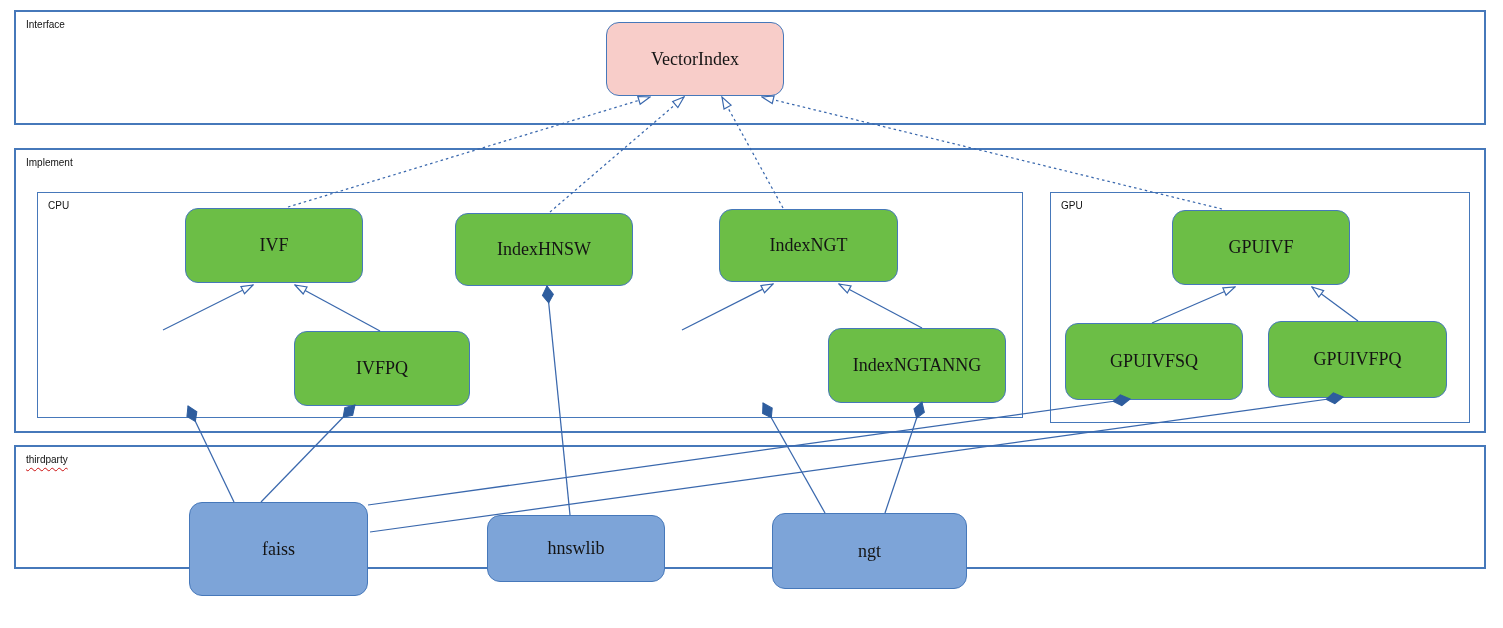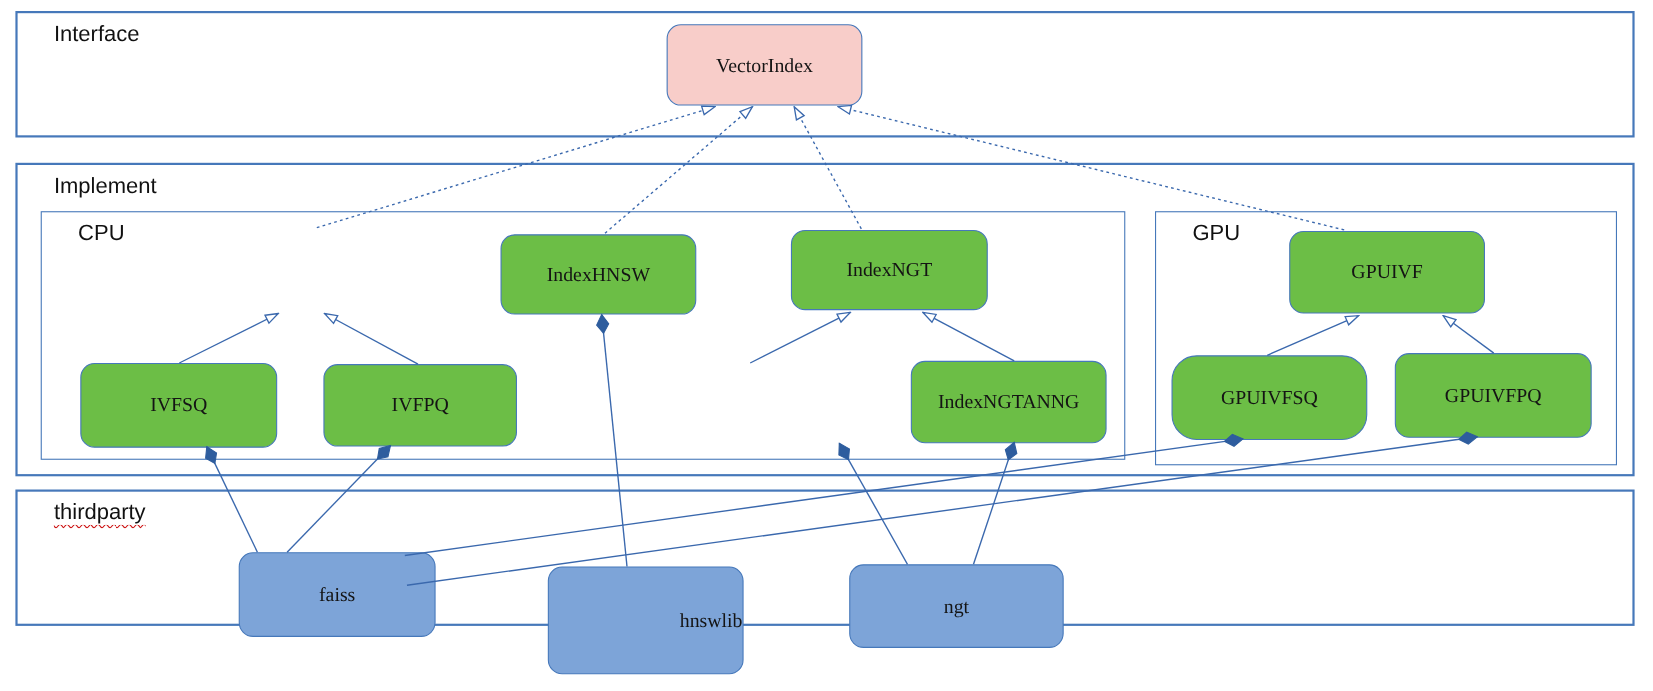--- a/index.html
+++ b/index.html
@@ -12,21 +12,21 @@
   .nodes-layer { z-index:2; }
   .edges-layer { z-index:3; pointer-events:none; }
 
   .container {
     position:absolute; box-sizing:border-box;
     border:1.4px solid var(--accent); background:transparent;
   }
   .container.thick { border-width:2px; }
   .container-label {
     display:inline-block; padding:7px 0 0 10px;
-    font-size:20px; color:#111111; line-height:1.2;margin-left:23px;
+    font-size:10px; color:#111111; line-height:1.2;
   }
   .container.misspelled .container-label {
     text-decoration-line: underline;
     text-decoration-style: wavy;
     text-decoration-color: var(--squiggle);
     text-decoration-thickness: 1px;
     text-underline-offset: 4px;
   }
 
   .node {
@@ -54,48 +54,48 @@
       <div class="container thick" style="left: 14px; top: 10px; width: 1472px; height: 115px;"><span class="container-label">Interface</span></div>
       <div class="container thick" style="left: 14px; top: 148px; width: 1472px; height: 285px;"><span class="container-label">Implement</span></div>
       <div class="container" style="left: 37px; top: 192px; width: 986px; height: 226px;"><span class="container-label">CPU</span></div>
       <div class="container" style="left: 1050px; top: 192px; width: 420px; height: 231px; text-decoration: underline;"><span class="container-label">GPU</span></div>
       <div class="container thick misspelled" style="left: 14px; top: 445px; width: 1472px; height: 124px;"><span class="container-label">thirdparty</span></div>
     </div>
   <div class="layer nodes-layer">
       <div class="node interface" style="left: 606px; top: 22px; width: 178px; height: 74px;">
         <span>VectorIndex</span>
       </div>
+      <div class="node impl" style="left: 185px; top: 208px; width: 178px; height: 75px;">
+        <span>IVF</span>
+      </div>
       <div class="node impl" style="left: 455px; top: 213px; width: 178px; height: 73px;">
         <span>IndexHNSW</span>
       </div>
       <div class="node impl" style="left: 703px; top: 209px; width: 179px; height: 73px; margin-left: 16px;">
         <span>IndexNGT</span>
       </div>
       <div class="node impl" style="left: 1172px; top: 210px; width: 178px; height: 75px;">
         <span>GPUIVF</span>
       </div>
-      <div class="node impl" style="left: 73px; top: 330px; width: 179px; height: 77px;">
-        <span>IVFSQ</span>
-      </div>
       <div class="node impl" style="left: 294px; top: 331px; width: 176px; height: 75px;">
         <span>IVFPQ</span>
       </div>
       <div class="node impl" style="left: 828px; top: 328px; width: 178px; height: 75px;">
         <span>IndexNGTANNG</span>
       </div>
-      <div class="node impl" style="left: 1065px; top: 323px; width: 178px; height: 77px; border-radius: 23px;">
+      <div class="node impl" style="left: 1065px; top: 323px; width: 178px; height: 77px;">
         <span>GPUIVFSQ</span>
       </div>
       <div class="node impl" style="left: 1268px; top: 321px; width: 179px; height: 77px;">
         <span>GPUIVFPQ</span>
       </div>
-      <div class="node lib" style="left: 189px; top: 502px; width: 179px; height: 77px; margin-left: 28px;">
+      <div class="node lib" style="left: 189px; top: 502px; width: 179px; height: 94px;">
         <span>faiss</span>
       </div>
-      <div class="node lib" style="left: 498px; top: 515px; width: 178px; height: 98px; justify-content: flex-end;">
+      <div class="node lib" style="left: 487px; top: 515px; width: 178px; height: 67px;">
         <span>hnswlib</span>
       </div>
       <div class="node lib" style="left: 772px; top: 513px; width: 195px; height: 76px;">
         <span>ngt</span>
       </div>
     </div>
   <svg class="layer edges-layer" width="1503" height="628" viewBox="0 0 1503 628" xmlns="http://www.w3.org/2000/svg">
     <defs>
       <marker id="m-arrow" markerUnits="userSpaceOnUse" markerWidth="14" markerHeight="11" viewBox="0 0 14 11" refX="13" refY="5.5" orient="auto">
         <path class="marker-arrow-head" d="M1.5,1.5 L13,5.5 L1.5,9.5 Z"></path>

